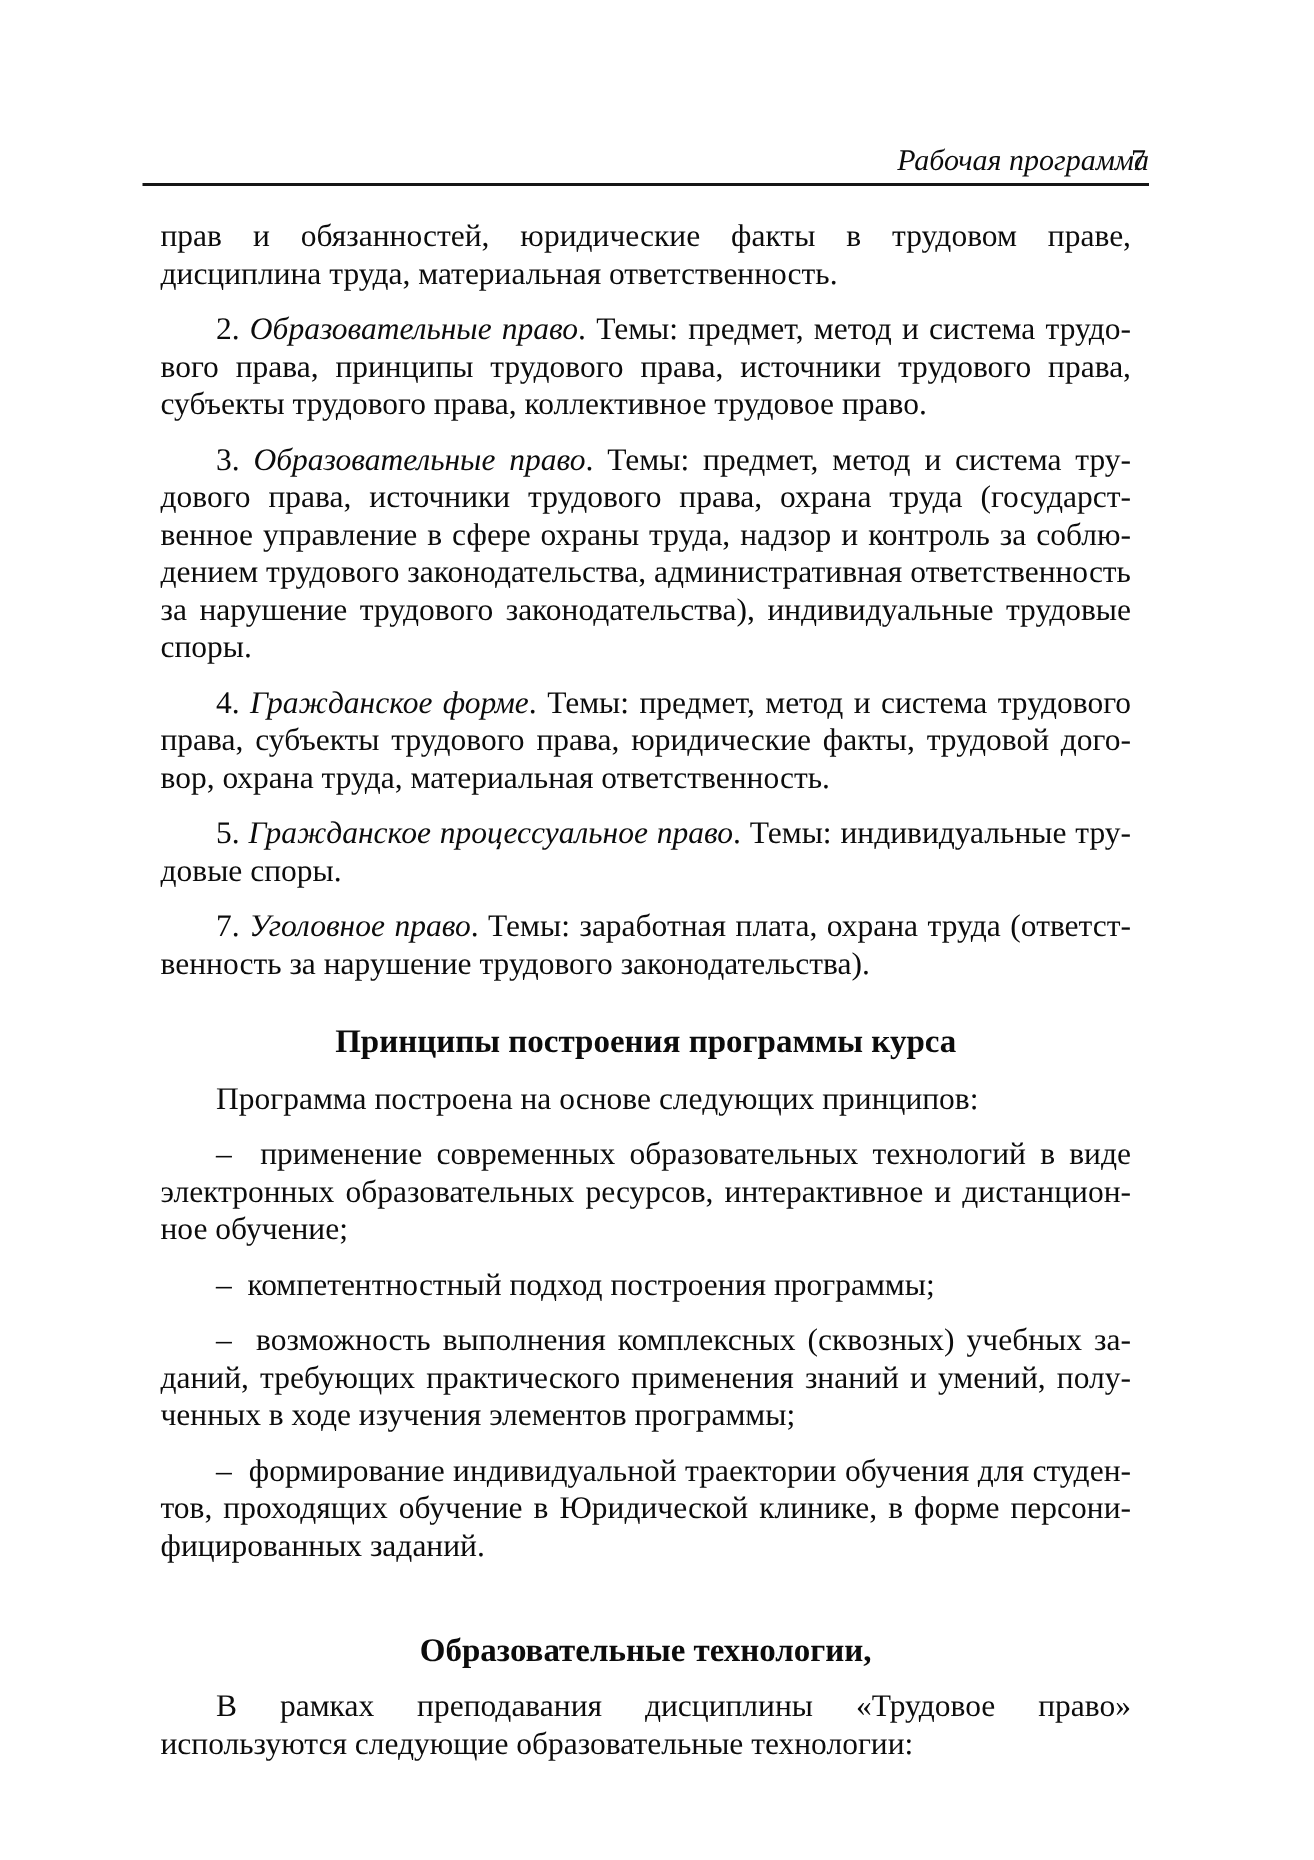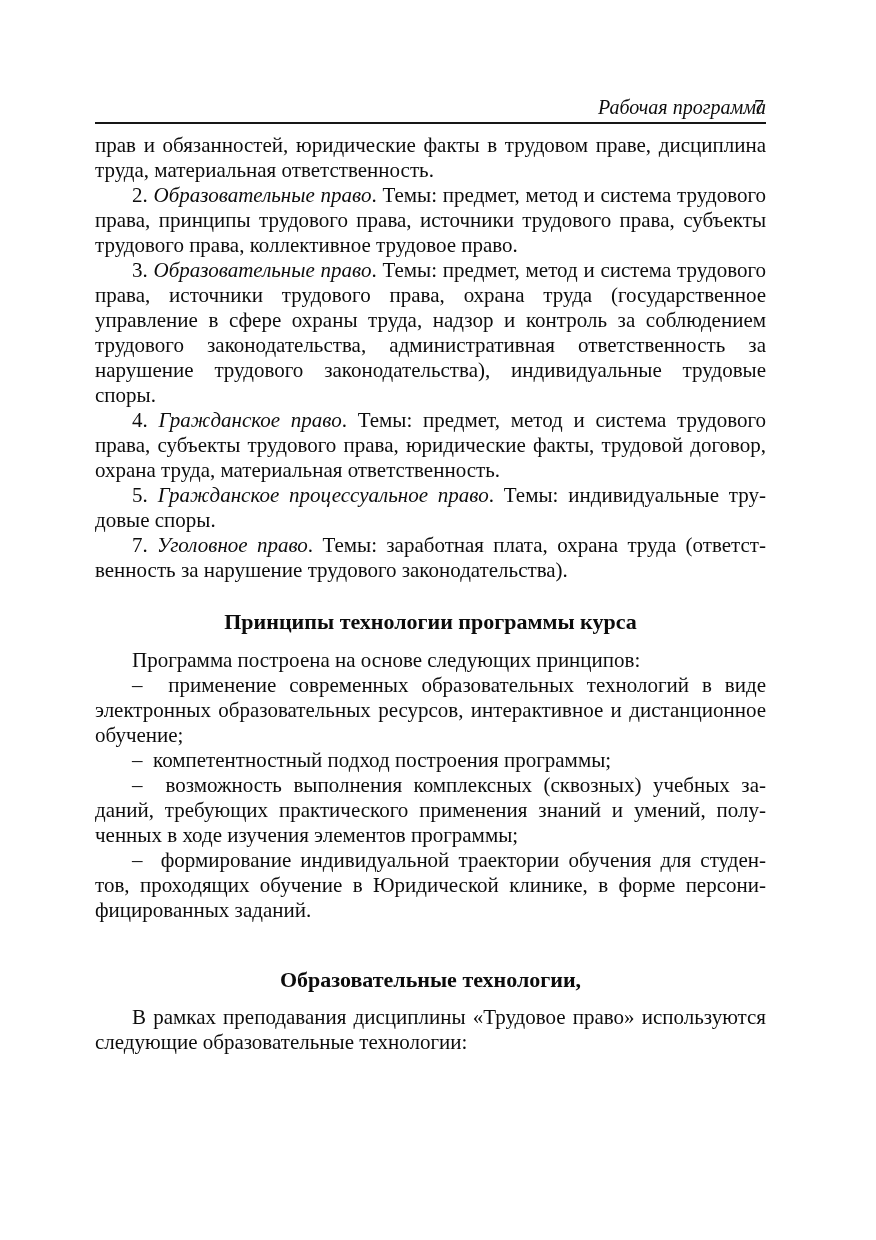--- a/index.html
+++ b/index.html
@@ -28,21 +28,21 @@
     font-style: italic;
     font-size: 20px;
     line-height: 24px;
   }
   .page-number {
     position: absolute; right: 2px; top: 0;
     font-size: 20px;
     line-height: 24px;
   }
   .page-body { padding-top: 9px; }
-  .bp { margin: 0; text-align: justify; }
+  .bp { margin: 12px; text-align: justify; }
   .ind { text-indent: 37px; }
   .bp em { font-style: italic; }
   .section-heading {
     font-size: 22px;
     line-height: 26px;
     font-weight: bold;
     text-align: center;
     margin: 26px 0 13px 0;
   }
   .section-heading.two-line { margin-top: 44px; margin-bottom: 12px; }
@@ -57,25 +57,25 @@
     <header class="page-header">
       <span class="running-title">Рабочая программа</span>
       <span class="page-number">7</span>
     </header>
 
     <main class="page-body">
 
       <p class="bp"><span>прав и обязанностей, юридические факты в трудовом праве, дисциплина труда, материальная ответственность.</span></p>
       <p class="bp ind"><span>2. </span><em>Образовательные право</em><span>. Темы: предмет, метод и система трудо­вого права, принципы трудового права, источники трудового права, субъекты трудового права, коллективное трудовое право.</span></p>
       <p class="bp ind"><span>3. </span><em>Образовательные право</em><span>. Темы: предмет, метод и система тру­дового права, источники трудового права, охрана труда (государст­венное управление в сфере охраны труда, надзор и контроль за соблю­дением трудового законодательства, административная ответствен­ность за нарушение трудового законодательства), индивидуальные трудовые споры.</span></p>
-      <p class="bp ind"><span>4. </span><em>Гражданское право</em><span>. Темы: предмет, метод и система трудового права, субъекты трудового права, юридические факты, трудовой дого­вор, охрана труда, материальная ответственность.</span></p>
+      <p class="bp ind"><span>4. </span><em>Гражданское форме</em><span>. Темы: предмет, метод и система трудового права, субъекты трудового права, юридические факты, трудовой дого­вор, охрана труда, материальная ответственность.</span></p>
       <p class="bp ind"><span>5. </span><em>Гражданское процессуальное право</em><span>. Темы: индивидуальные тру­довые споры.</span></p>
       <p class="bp ind"><span>7. </span><em>Уголовное право</em><span>. Темы: заработная плата, охрана труда (ответст­венность за нарушение трудового законодательства).</span></p>
 
-      <h2 class="section-heading">Принципы технологии программы курса</h2>
+      <h2 class="section-heading">Принципы построения программы курса</h2>
 
       <p class="bp ind">Программа построена на основе следующих принципов:</p>
       <p class="bp ind">–&nbsp; применение современных образовательных технологий в виде электронных образовательных ресурсов, интерактивное и дистанцион­ное обучение;</p>
       <p class="bp ind">–&nbsp; компетентностный подход построения программы;</p>
       <p class="bp ind">–&nbsp; возможность выполнения комплексных (сквозных) учебных за­даний, требующих практического применения знаний и умений, полу­ченных в ходе изучения элементов программы;</p>
       <p class="bp ind">–&nbsp; формирование индивидуальной траектории обучения для студен­тов, проходящих обучение в Юридической клинике, в форме персони­фицированных заданий.</p>
 
       <h2 class="section-heading two-line">
         <span class="h-line">Образовательные технологии,</span>
       </h2>

